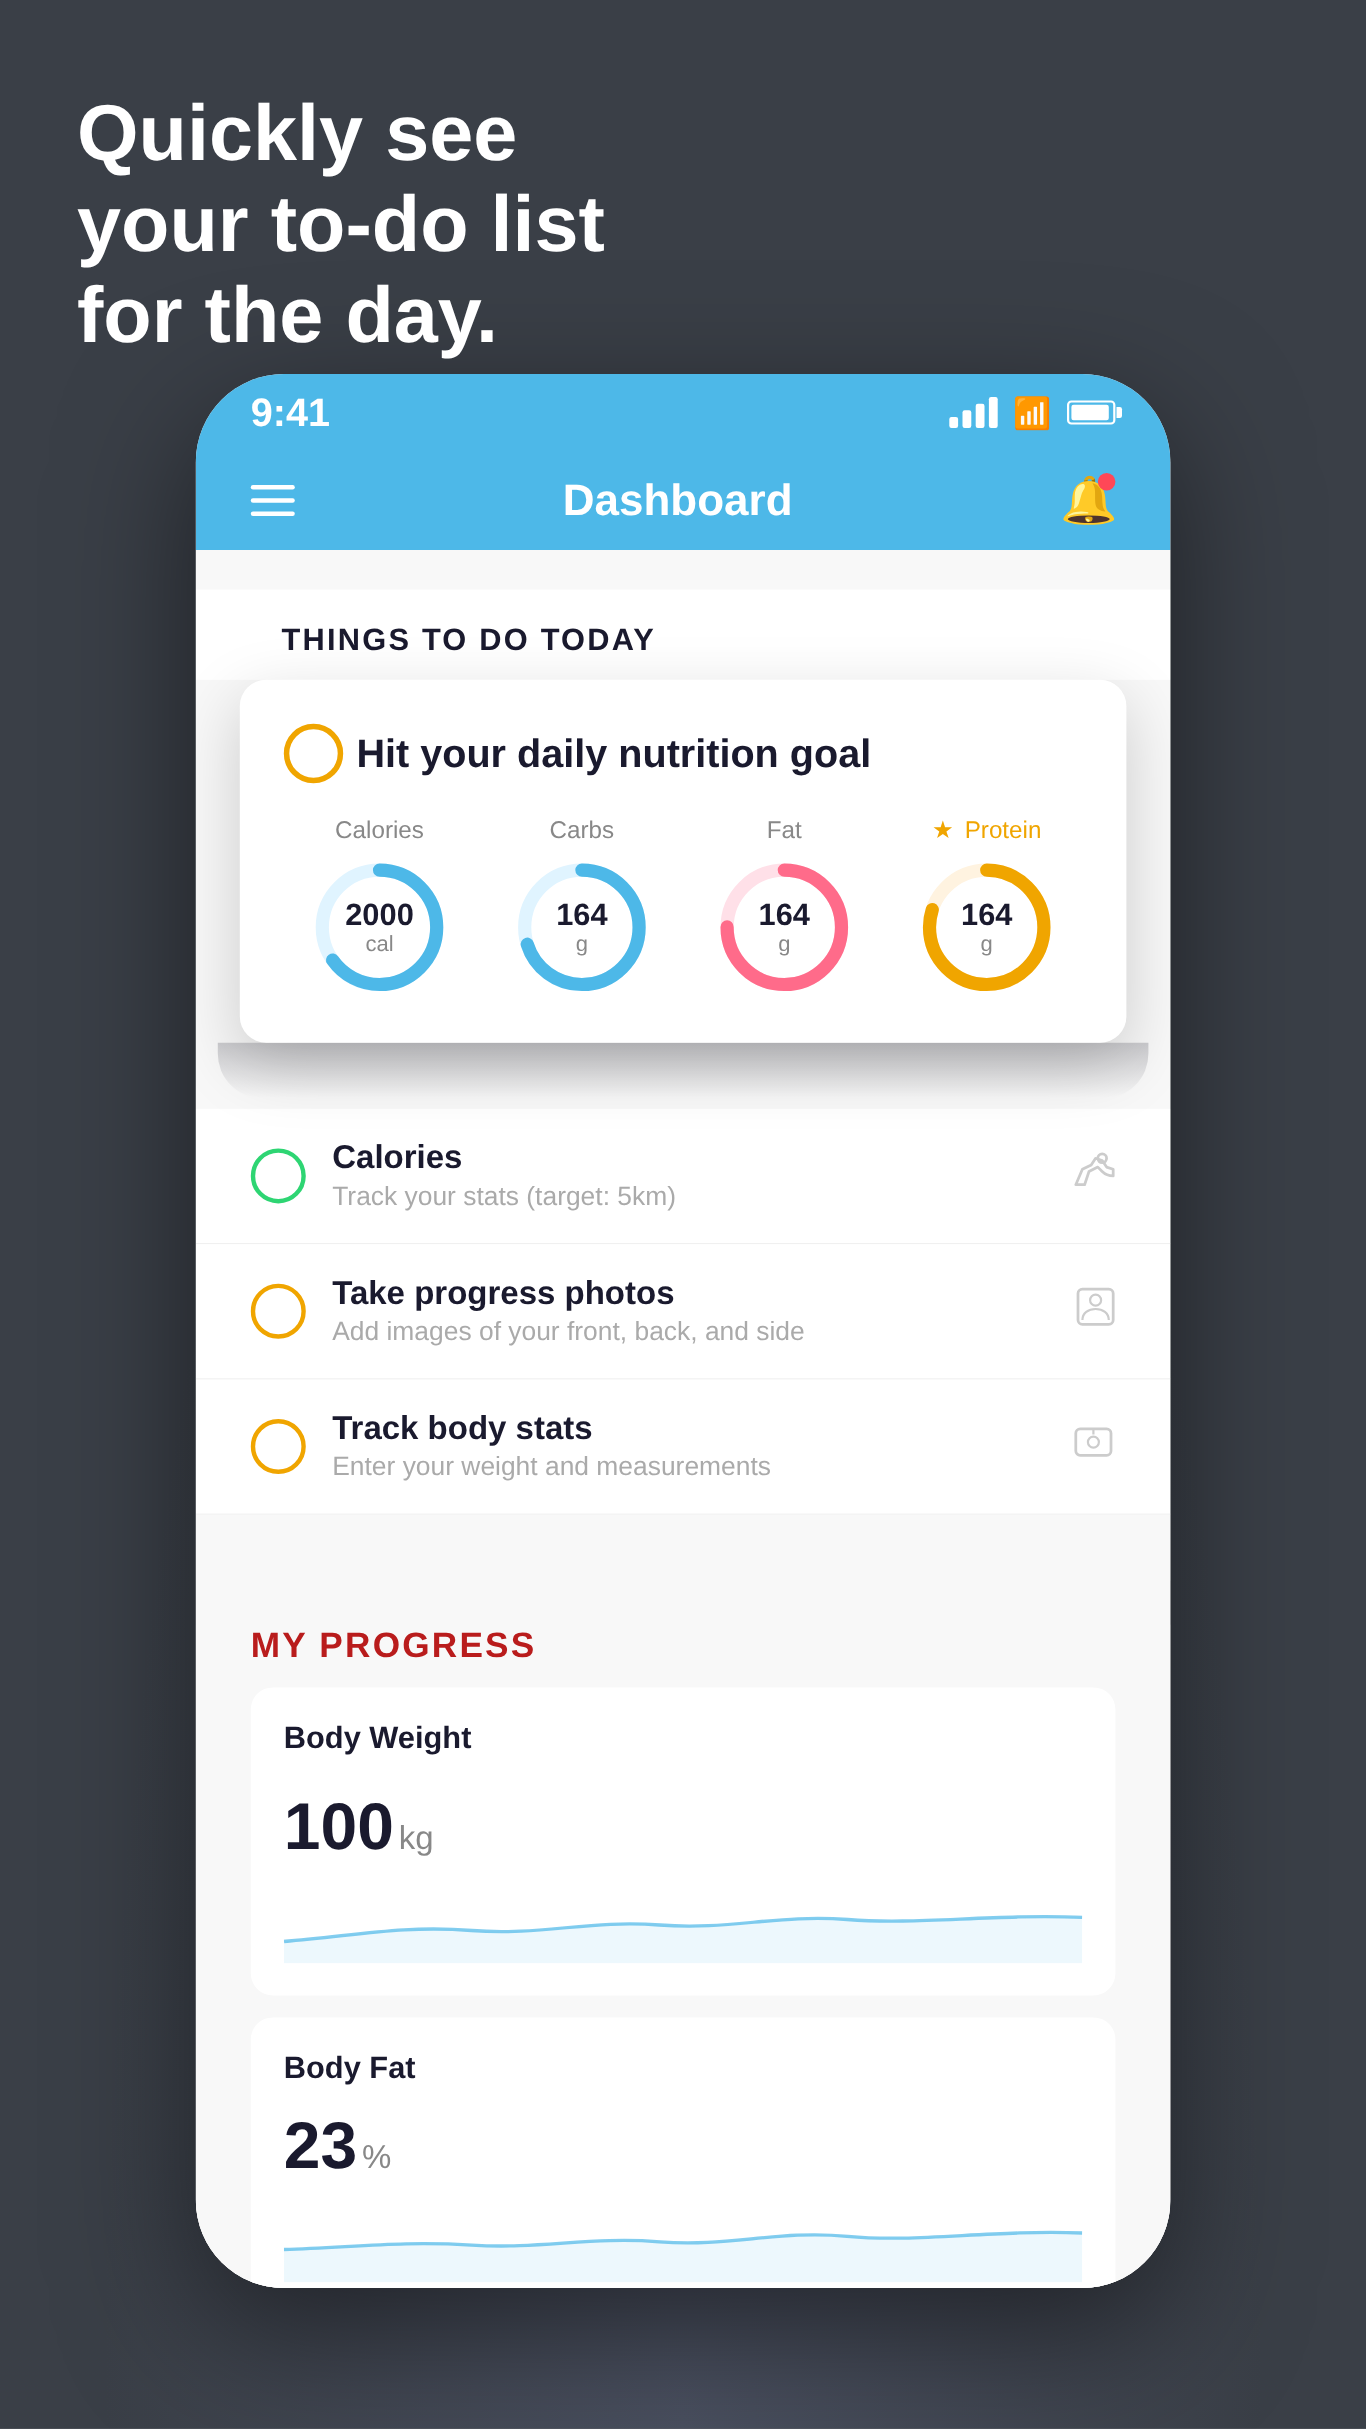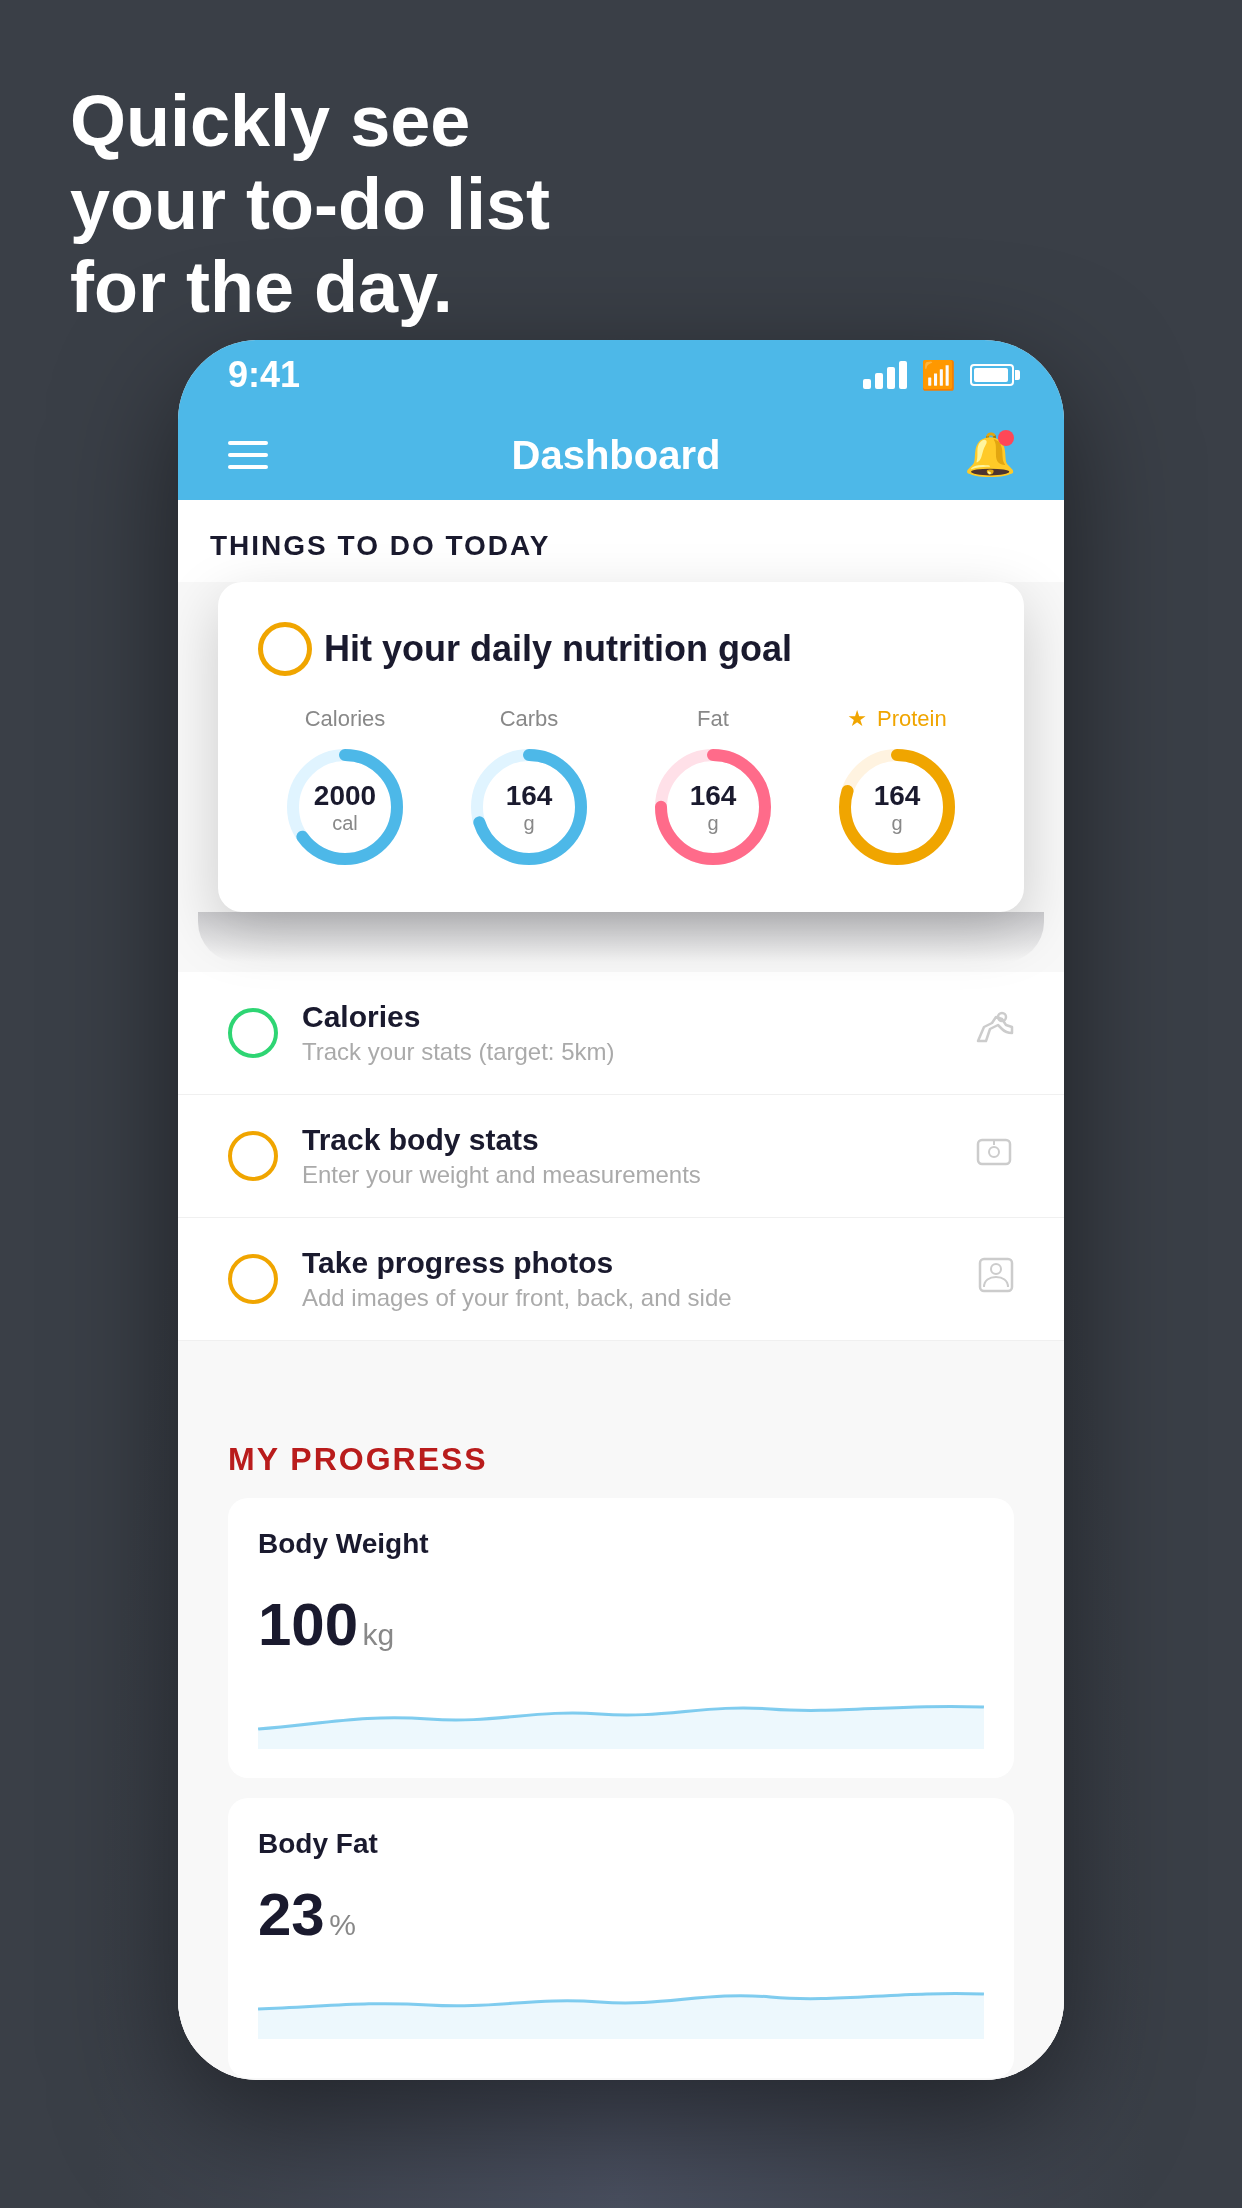--- a/index.html
+++ b/index.html
@@ -393,21 +393,21 @@
     <span class="nav-title">Dashboard</span>
     <div class="bell-icon">
       🔔
       <div class="bell-dot"></div>
     </div>
   </div>
 
   <div class="main-content">
     <div class="content-wrapper">
 
-      <div style="background:white; padding: 30px 32px 0; position:relative; z-index:2;">
+      <div style="background:white; padding: 30px 78px 0; position:relative; z-index:2;margin-top:36px;">
         <div class="section-heading" style="padding:0 0 20px; font-size:28px; font-weight:800; letter-spacing:2px;">THINGS TO DO TODAY</div>
       </div>
 
       <div style="position:relative; z-index:30; margin: 0 40px; background:white; border-radius:24px; padding: 40px 40px 40px; box-shadow: 0 20px 60px rgba(0,0,0,0.18);">
         <div class="card-header">
           <div class="circle-check"></div>
           <span class="card-title">Hit your daily nutrition goal</span>
         </div>
 
         <div class="nutrition-circles">
@@ -488,47 +488,47 @@
             <svg width="40" height="36" viewBox="0 0 40 36" fill="none">
               <path d="M38 22c-4 0-8-2-10-4l-4-4-8 4-4 12H4l6-14 8-4 4-6 6 2 4 6 6 2v6z" stroke="#ccc" stroke-width="2.5" fill="none" stroke-linejoin="round"></path>
               <circle cx="28" cy="6" r="4" stroke="#ccc" stroke-width="2.5" fill="none"></circle>
             </svg>
           </div>
         </div>
 
         <div class="todo-item">
           <div class="todo-circle yellow"></div>
           <div class="todo-text">
+            <div class="todo-title">Take progress photos</div>
+            <div class="todo-subtitle">Add images of your front, back, and side</div>
+          </div>
+          <div class="todo-icon">
+            <svg width="36" height="36" viewBox="0 0 36 36" fill="none">
+              <rect x="2" y="2" width="32" height="32" rx="4" stroke="#ccc" stroke-width="2.5" fill="none"></rect>
+              <circle cx="18" cy="12" r="5" stroke="#ccc" stroke-width="2" fill="none"></circle>
+              <path d="M6 30c0-6.627 5.373-10 12-10s12 3.373 12 10" stroke="#ccc" stroke-width="2" fill="none"></path>
+            </svg>
+          </div>
+        </div>
+
+        <div class="todo-item">
+          <div class="todo-circle yellow"></div>
+          <div class="todo-text">
             <div class="todo-title">Track body stats</div>
             <div class="todo-subtitle">Enter your weight and measurements</div>
           </div>
           <div class="todo-icon">
             <svg width="40" height="36" viewBox="0 0 40 36" fill="none">
               <rect x="4" y="6" width="32" height="24" rx="4" stroke="#ccc" stroke-width="2.5" fill="none"></rect>
               <circle cx="20" cy="18" r="5" stroke="#ccc" stroke-width="2" fill="none"></circle>
               <line x1="20" y1="6" x2="20" y2="11" stroke="#ccc" stroke-width="2"></line>
             </svg>
           </div>
         </div>
 
-        <div class="todo-item">
-          <div class="todo-circle yellow"></div>
-          <div class="todo-text">
-            <div class="todo-title">Take progress photos</div>
-            <div class="todo-subtitle">Add images of your front, back, and side</div>
-          </div>
-          <div class="todo-icon">
-            <svg width="36" height="36" viewBox="0 0 36 36" fill="none">
-              <rect x="2" y="2" width="32" height="32" rx="4" stroke="#ccc" stroke-width="2.5" fill="none"></rect>
-              <circle cx="18" cy="12" r="5" stroke="#ccc" stroke-width="2" fill="none"></circle>
-              <path d="M6 30c0-6.627 5.373-10 12-10s12 3.373 12 10" stroke="#ccc" stroke-width="2" fill="none"></path>
-            </svg>
-          </div>
-        </div>
-
       </div>
 
       <div style="height:60px; background:#f8f8f8;"></div>
 
       <div class="progress-section">
         <div class="progress-title">MY PROGRESS</div>
 
         <div class="progress-cards">
 
           <div class="progress-card">

